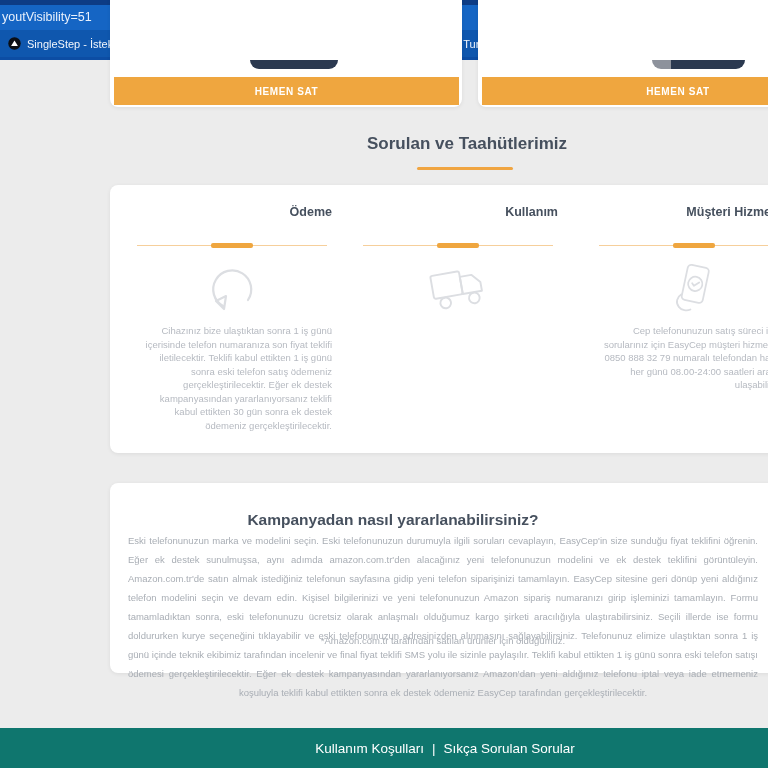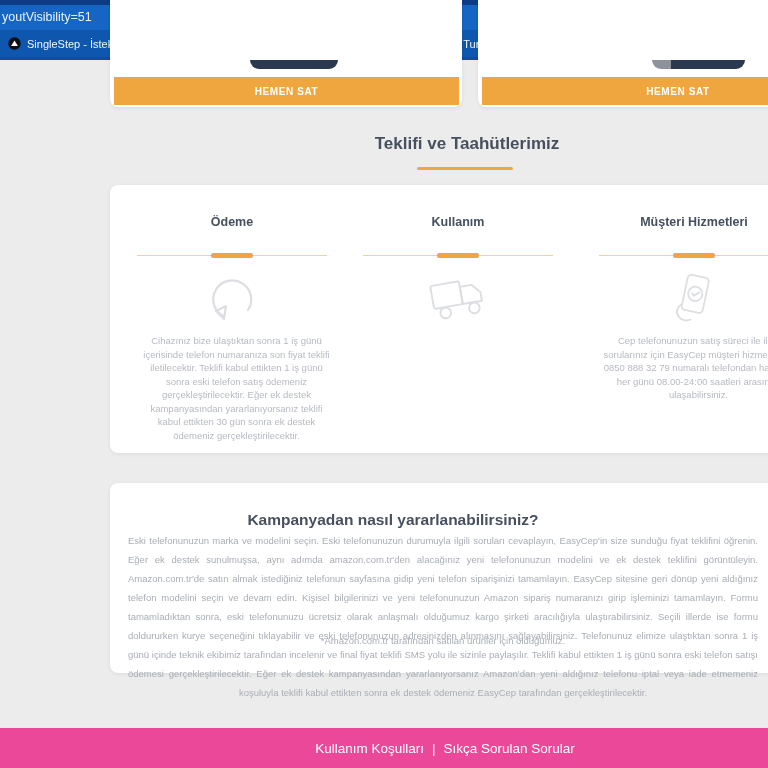--- a/index.html
+++ b/index.html
@@ -27,36 +27,36 @@
     color:#fff;font-weight:bold;font-size:10px;letter-spacing:.6px;font-family:"Liberation Sans",sans-serif;
     display:flex;align-items:center;justify-content:center;cursor:pointer;}
   .btn-left{left:114px;width:345px;}
   .btn-right{left:482px;width:392px;}
   .btn-right span{display:block;width:370px;text-align:center;}
   .h1-wrap{position:absolute;left:0;top:134px;width:934px;text-align:center;}
   .h1{font-size:17px;font-weight:bold;color:#46505e;}
   .h1-underline{position:absolute;left:417px;top:167px;width:96px;height:3px;background:#f0a541;border-radius:2px;}
   
   .card-guarantees{left:110px;top:185px;width:700px;height:268px;}
-  .g-col{position:absolute;top:10px;width:200px;text-align:center;}
+  .g-col{position:absolute;top:0;width:200px;text-align:right;}
   .g-col-1{left:22px;}.g-col-2{left:248px;}.g-col-3{left:484px;}
   .g-title{margin-top:20px;font-size:12.5px;font-weight:bold;color:#46505e;}
   .g-divider{position:relative;width:190px;height:5px;margin:24px auto 0 auto;}
   .g-divider .line{position:absolute;left:0;top:2px;width:100%;height:1px;background:#f6cf9b;}
   .g-divider .thick{position:absolute;left:50%;top:0;width:42px;height:5px;margin-left:-21px;background:#efa63f;border-radius:2px;}
   .g-icon{height:62px;margin-top:10px;display:flex;align-items:center;justify-content:center;}
   .g-text{margin-top:4px;font-size:9.5px;line-height:13.5px;color:#b6bac1;margin-left:9px;}
   
   .card-campaign{left:110px;top:483px;width:700px;height:190px;}
   .c-title{position:absolute;left:0;top:28px;width:566px;text-align:center;font-size:15.5px;font-weight:bold;color:#46505e;}
   .c-body{position:absolute;left:18px;top:48px;width:630px;font-size:9.5px;line-height:19px;color:#a9aeb5;
     text-align:justify;text-align-last:center;}
   .c-note{position:absolute;left:18px;top:152px;width:630px;text-align:center;font-size:9.5px;color:#a9aeb5;}
   
-  .footer{position:absolute;left:0;top:728px;width:768px;height:40px;background:#ec4899;}
+  .footer{position:absolute;left:0;top:728px;width:768px;height:40px;background:#0f766e;}
   .footer-inner{position:absolute;left:0;top:0;width:890px;height:40px;display:flex;align-items:center;justify-content:center;
     color:#fff;font-size:13.5px;gap:8px;}
   .footer a{color:#fff;text-decoration:none;cursor:pointer;}
   .sep{color:#fff;}
   svg{display:block;}
 </style>
 </head>
 <body>
 
 <div class="chrome-top"></div>
@@ -140,21 +140,21 @@
 
 <div class="card card-top-left"></div>
 <div class="card card-top-right"></div>
 <div class="phone-bottom phone-left"></div>
 <div class="phone-bottom phone-right"></div>
 <button class="sell-btn btn-left">HEMEN SAT</button>
 <button class="sell-btn btn-right">
     <span>HEMEN SAT</span>
   </button>
 
-<div class="h1-wrap"><span class="h1">Teklifi ve Taahütlerimiz</span></div>
+<div class="h1-wrap"><span class="h1">Sorulan ve Taahütlerimiz</span></div>
 <div class="h1-underline"></div>
 
 <div class="card card-guarantees">
 
   <div class="g-col g-col-1">
     <div class="g-title">Ödeme</div>
     <div class="g-divider">
         <div class="line"></div>
         <div class="thick"></div>
       </div>

